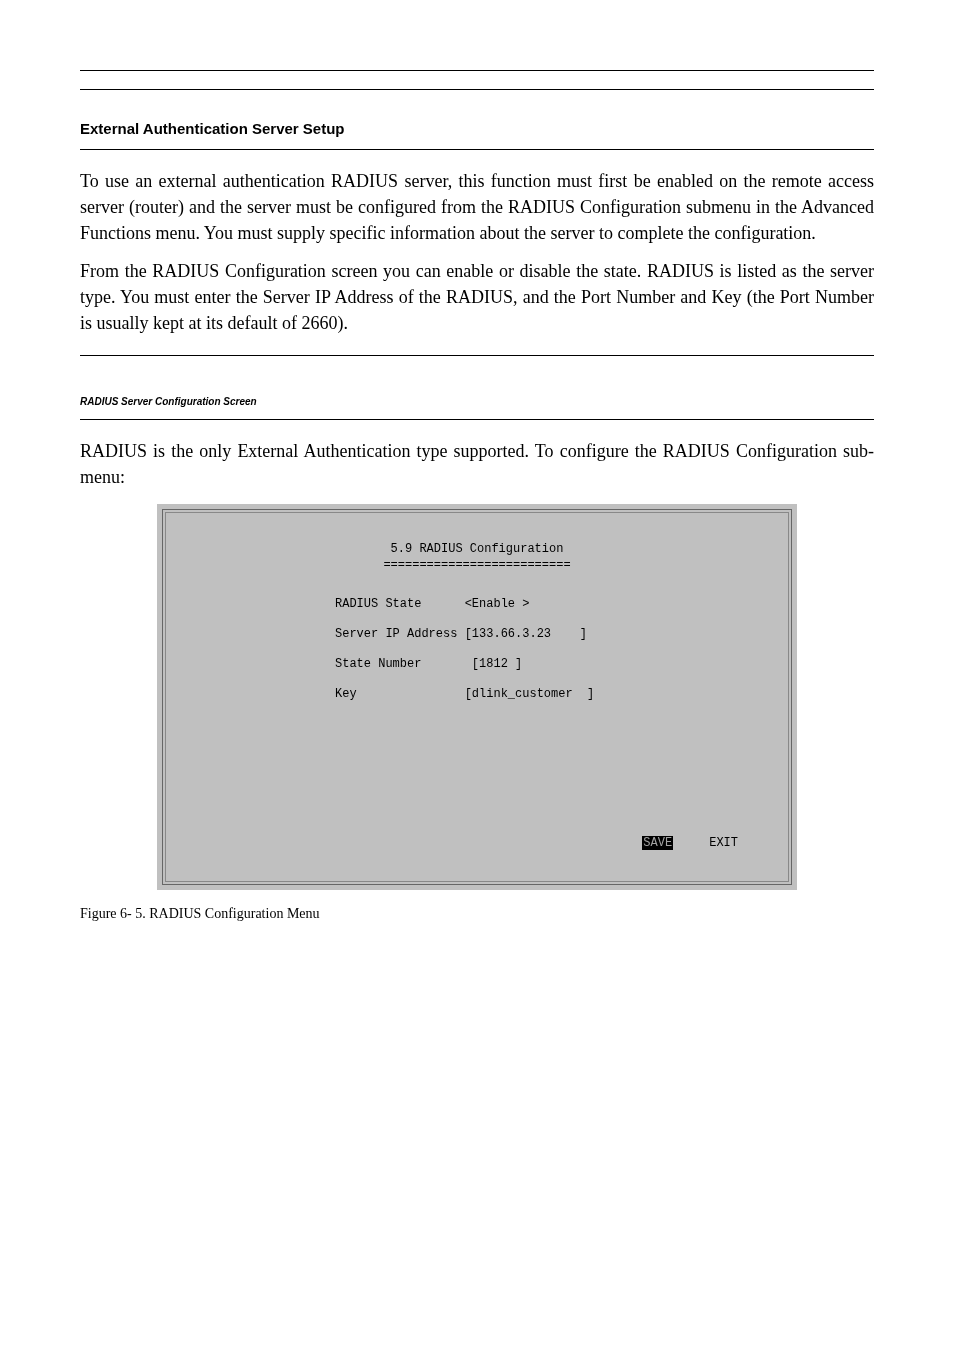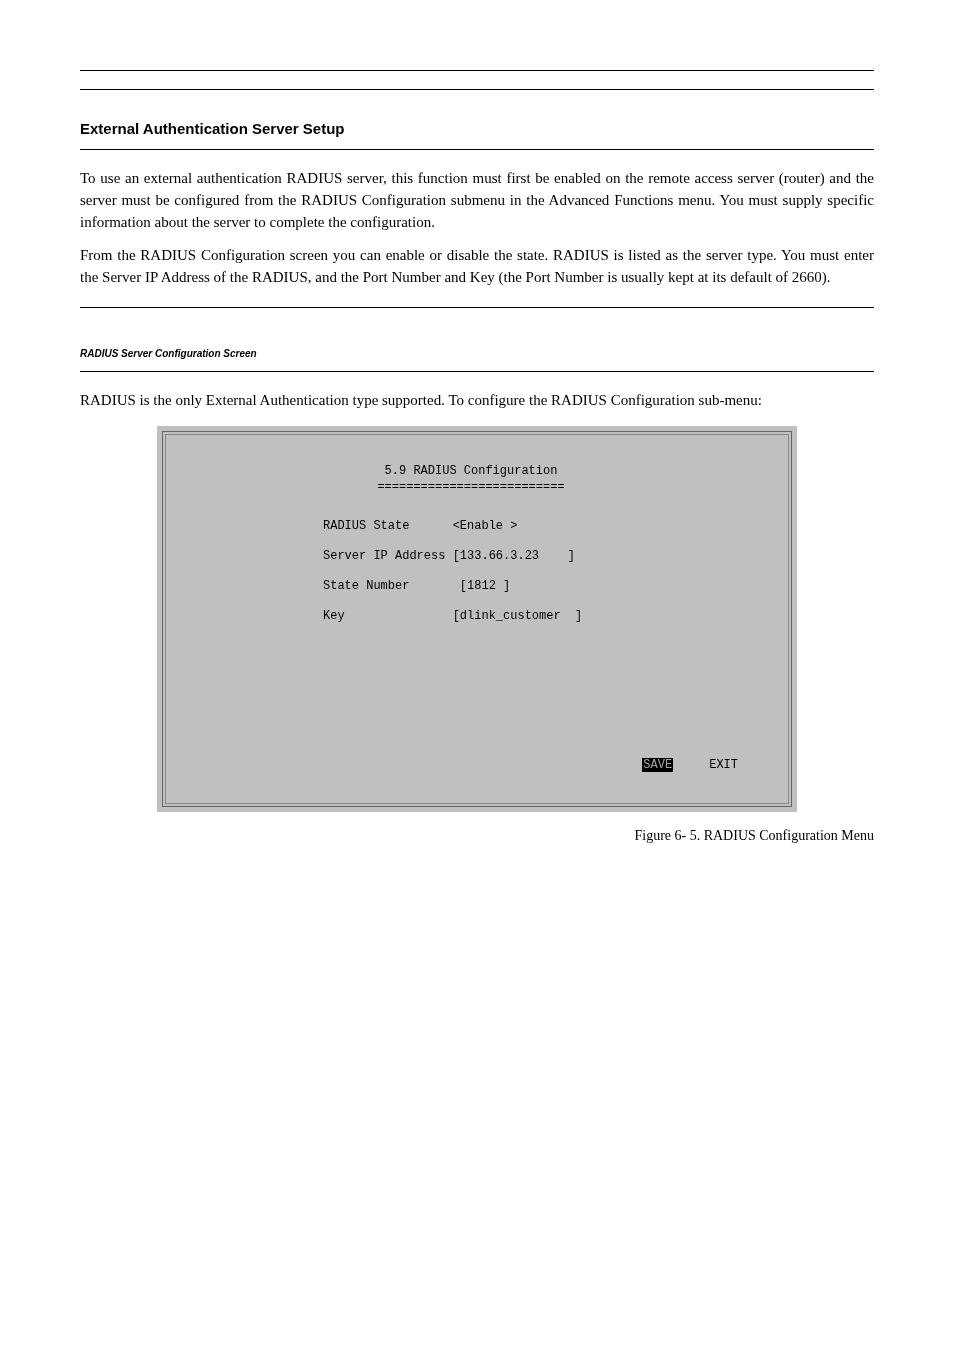--- a/index.html
+++ b/index.html
@@ -35,21 +35,21 @@
     font-size: 15px;
     margin-top: 30px;
     margin-bottom: 12px;
   }
   .section-rule {
     border: none;
     border-top: 1px solid #000;
     margin: 0 0 18px 0;
   }
   .body-text {
-    font-size: 15px;
+    font-size: 18px;
     line-height: 1.45;
     text-align: justify;
     margin: 0 0 12px 0;
   }
   .subheading {
     font-family: Arial, Helvetica, sans-serif;
     font-weight: bold;
     font-size: 10px;
     font-style: italic;
     margin-top: 40px;
@@ -64,21 +64,21 @@
     padding: 5px;
   }
   .terminal-inner1 {
     border: 1px solid #666;
     padding: 2px;
     background: #c0c0c0;
   }
   .terminal-inner2 {
     border: 1px solid #888;
     background: #c0c0c0;
-    padding: 28px 34px 30px 22px;
+    padding: 28px 34px 30px 34px;
     font-family: "Courier New", Courier, monospace;
     font-size: 12px;
     line-height: 16px;
     color: #000;
     min-height: 370px;
     position: relative;
   }
   .term-title {
     text-align: center;
     white-space: pre;
@@ -101,21 +101,21 @@
     white-space: pre;
     font-family: "Courier New", Courier, monospace;
     font-size: 12px;
   }
   .inv {
     background: #000;
     color: #a3a3a3;
     padding: 0 1px;
   }
   .figure-caption {
-    text-align: right;
+    text-align: left;
     font-size: 14px;
     margin-top: 16px;
   }
   .footer {
     position: absolute;
     bottom: 60px;
     left: 80px;
     right: 80px;
     display: flex;
     justify-content: space-between;

